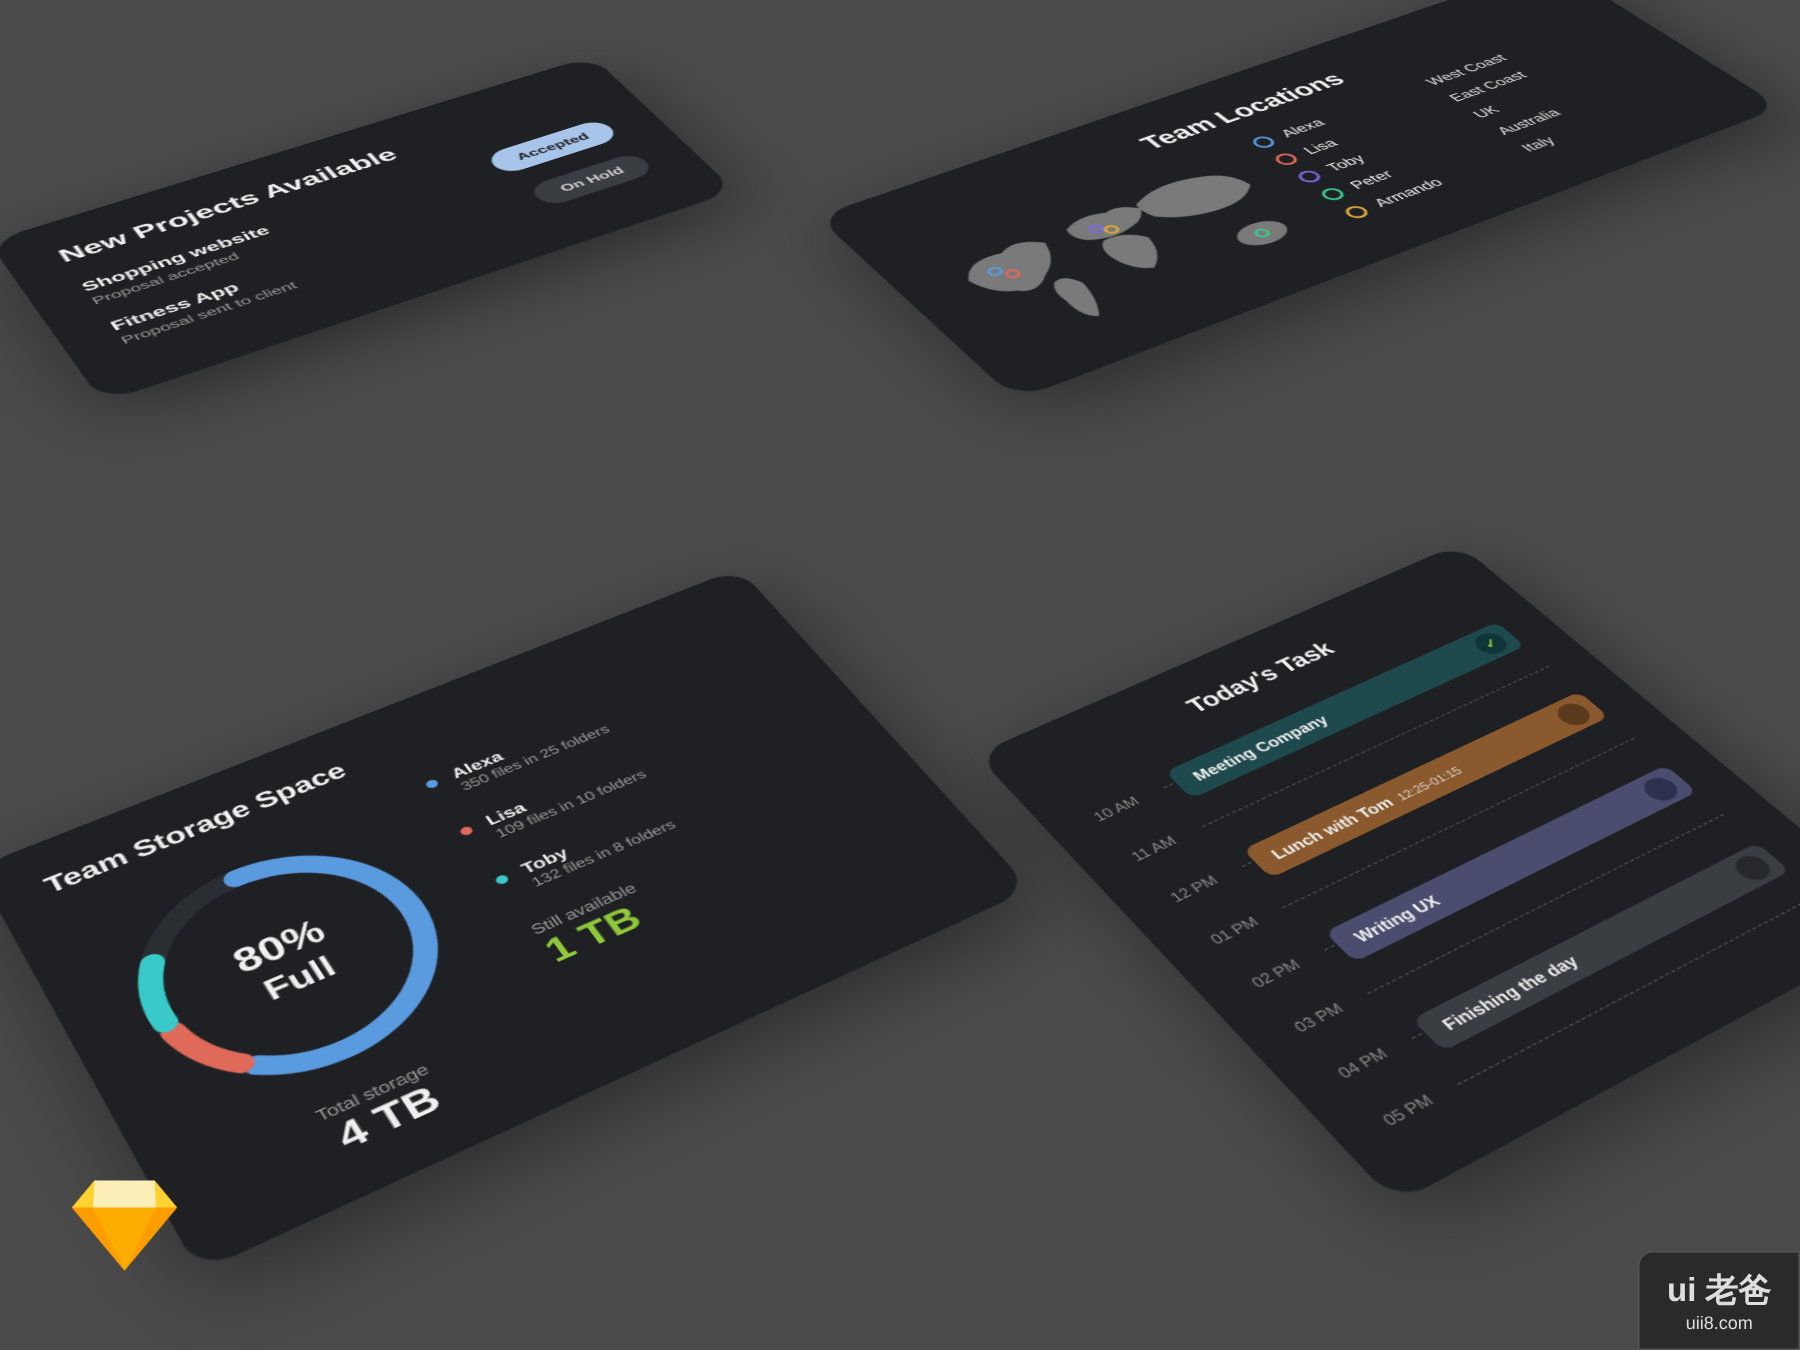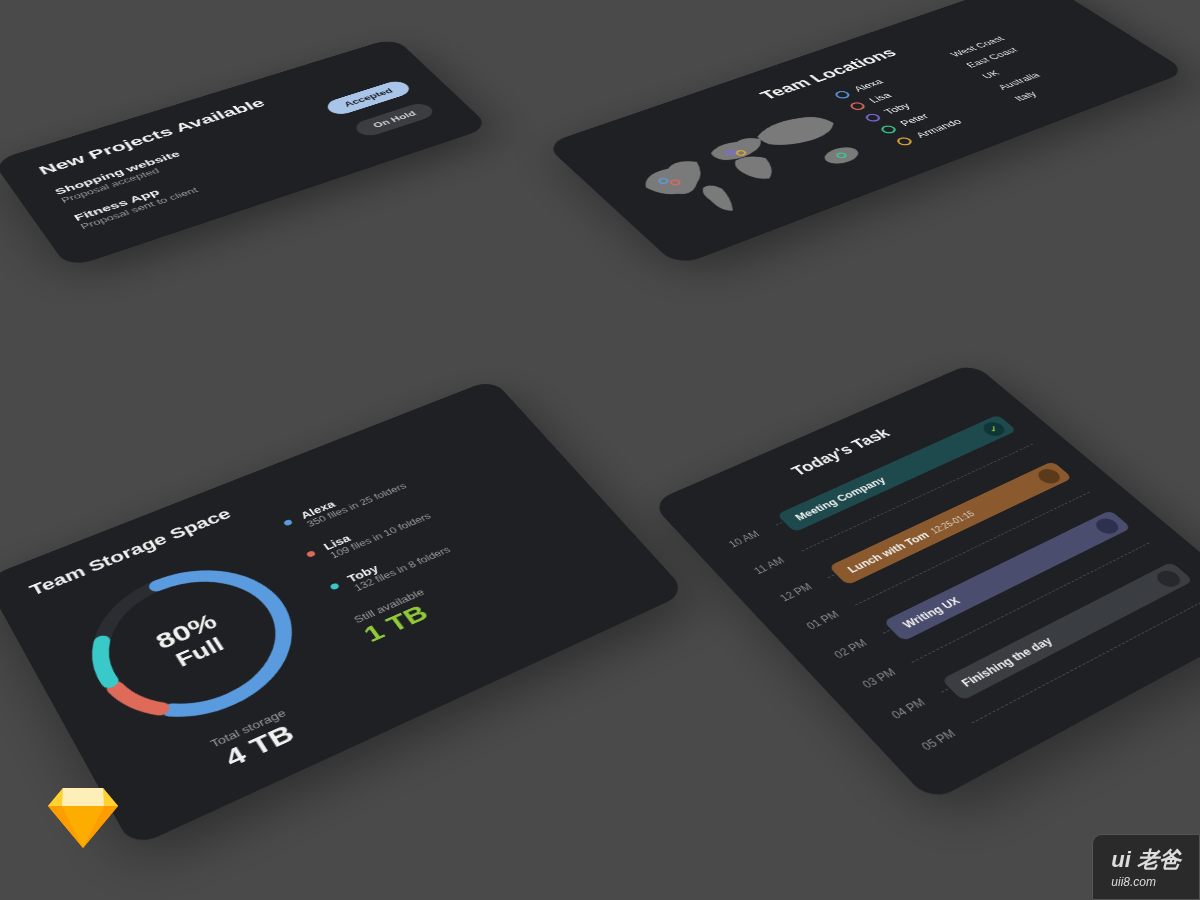--- a/index.html
+++ b/index.html
@@ -62,21 +62,21 @@
 .ev-teal{background:#1f4a4d;}
 .ev-orange{background:#8a5a2e;}
 .ev-purple{background:#4a4d6e;}
 .ev-slate{background:#3a3d42;}
 
 
 .sketch{position:absolute;left:48px;bottom:48px;}
 .sketch svg{width:70px;height:64px;}
 
 
-.wm{position:absolute;right:0;bottom:0;background:#2a2a2a;border:1px solid #555;border-radius:10px 0 0 0;padding:10px 18px;color:#ddd;font-size:12px;font-style:italic;}
+.wm{position:absolute;right:0;bottom:0;background:#2a2a2a;border:1px solid #555;border-radius:10px 0 0 0;padding:10px 18px;color:#ddd;font-size:12px;text-align:center;}
 .wm .big{font-size:22px;font-weight:700;}
 </style>
 </head>
 <body>
 
 <div class="stage">
 
   <div class="iso" style="left:20px;top:40px;transform:rotateX(48deg) rotateZ(-32deg);">
     <div class="card projects">
       <h2>New Projects Available</h2>

